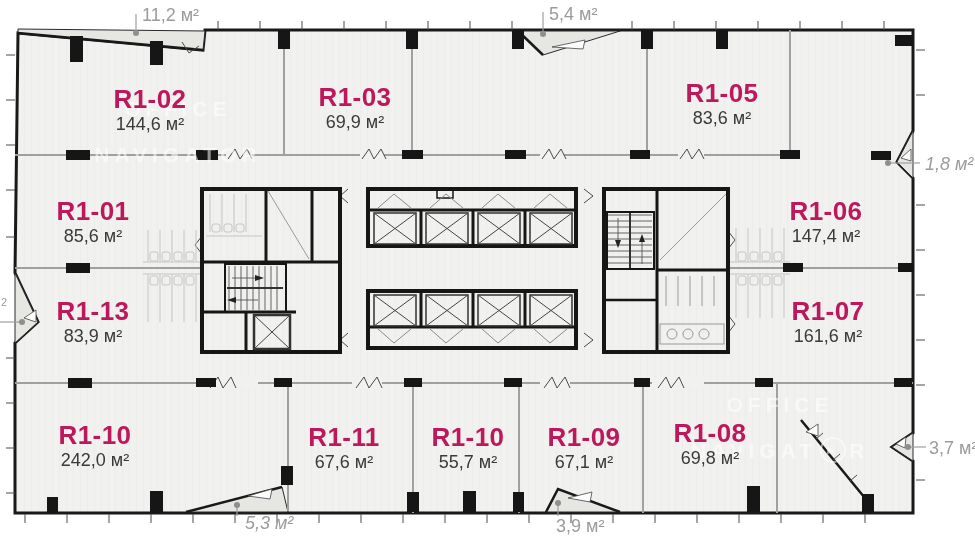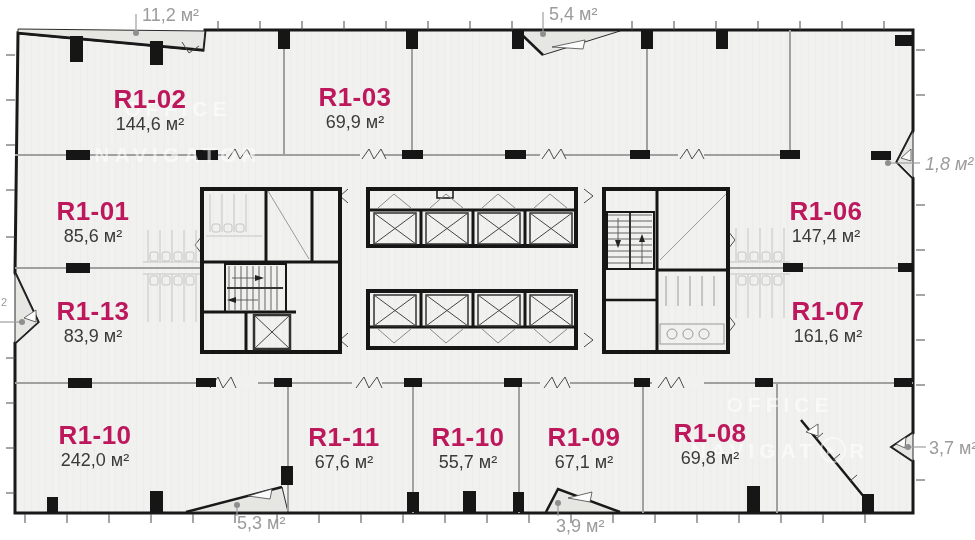--- a/index.html
+++ b/index.html
@@ -273,20 +273,24 @@
 </div>
 
 <div class="room-label" style="left:150px;top:110px;">
   <div class="room-code">R1-02</div>
   <div class="room-area">144,6 м²</div>
 </div>
 <div class="room-label" style="left:355px;top:108px;">
   <div class="room-code">R1-03</div>
   <div class="room-area">69,9 м²</div>
 </div>
+<div class="room-label" style="left:722px;top:104px;">
+  <div class="room-code">R1-05</div>
+  <div class="room-area">83,6 м²</div>
+</div>
 <div class="room-label" style="left:93px;top:222px;">
   <div class="room-code">R1-01</div>
   <div class="room-area">85,6 м²</div>
 </div>
 <div class="room-label" style="left:93px;top:322px;">
   <div class="room-code">R1-13</div>
   <div class="room-area">83,9 м²</div>
 </div>
 <div class="room-label" style="left:826px;top:222px;">
   <div class="room-code">R1-06</div>
@@ -314,17 +318,17 @@
 </div>
 <div class="room-label" style="left:710px;top:444px;">
   <div class="room-code">R1-08</div>
   <div class="room-area">69,8 м²</div>
 </div>
 
 <div class="dim-label" style="left:142px;top:5px;">11,2 м²</div>
 <div class="dim-label" style="left:549px;top:4px;">5,4 м²</div>
 <div class="dim-label" style="left:925px;top:154px;font-style:italic;">1,8 м²</div>
 <div class="dim-label" style="left:929px;top:438px;">3,7 м²</div>
-<div class="dim-label" style="left:237px;top:513px;">5,3 м²</div>
+<div class="dim-label" style="left:245px;top:513px;font-style:italic;">5,3 м²</div>
 <div class="dim-label" style="left:556px;top:516px;">3,9 м²</div>
 <div class="dim-label dim-small" style="left:1px;top:296px;">2</div>
 
 </div>
 
 </body></html>

